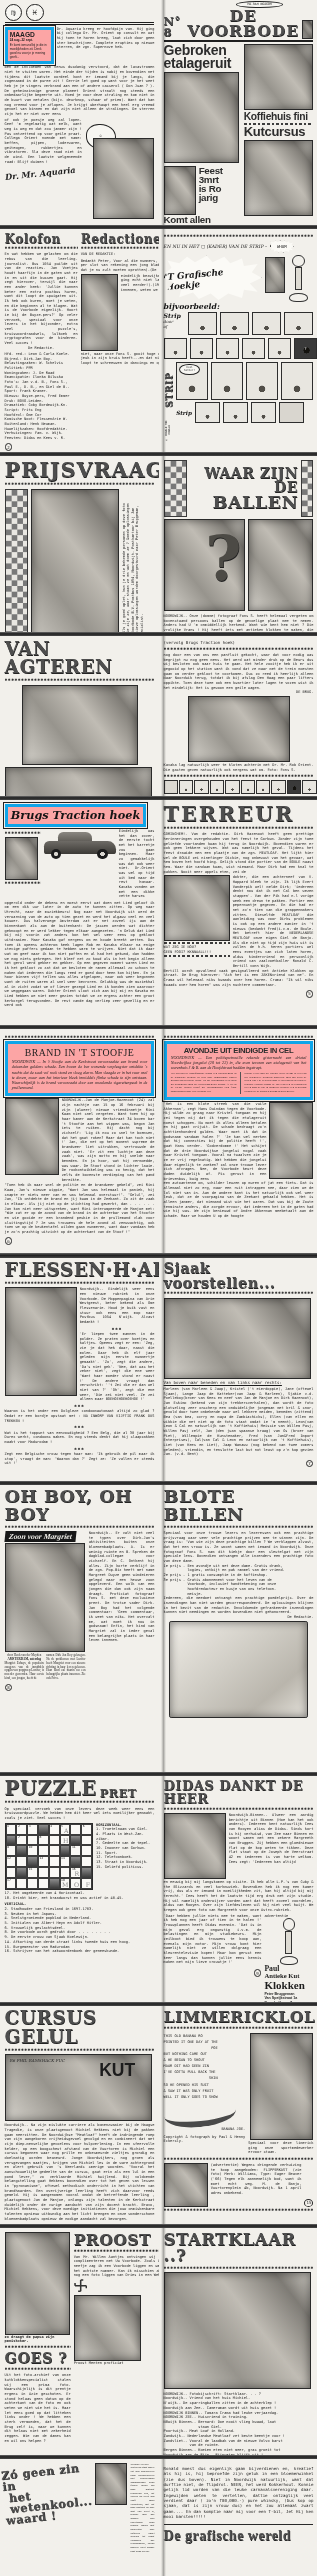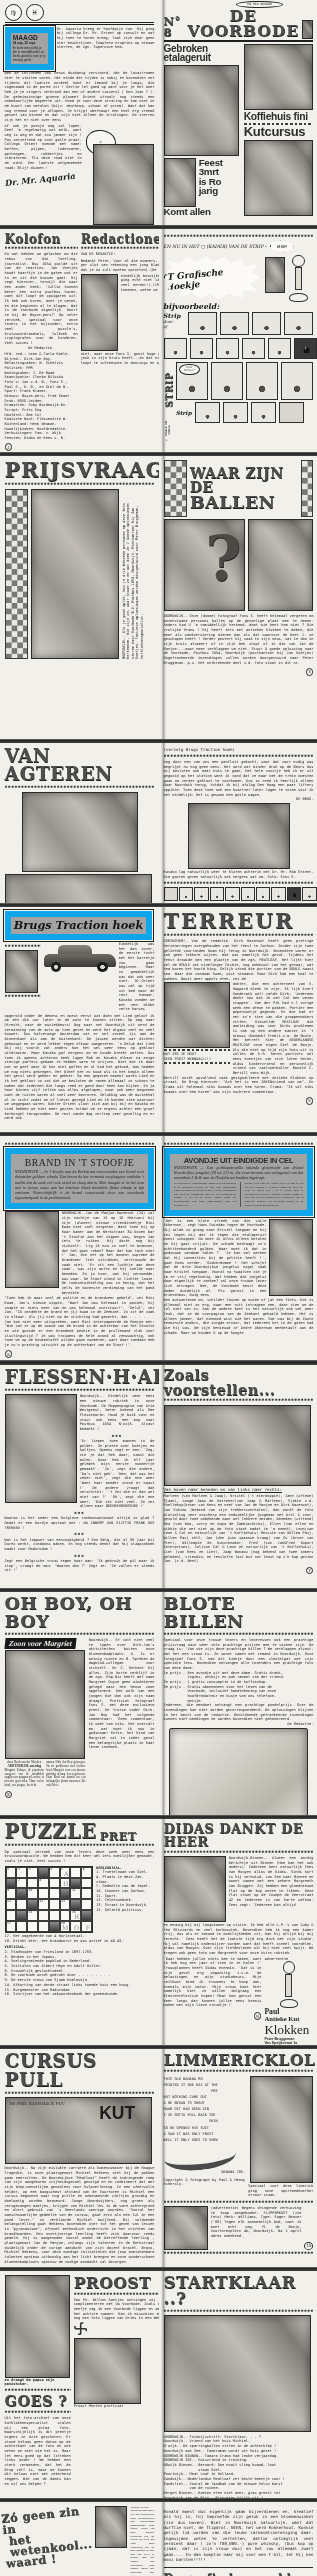--- a/index.html
+++ b/index.html
@@ -30,21 +30,21 @@
 .cw .blk{background:linear-gradient(#8c8c8c,#3e3e3e)}
 .cw-n{position:absolute;top:0;left:0.5px;font-size:3.1px;line-height:3.6px}
 .cw-p{position:absolute;bottom:0;right:1px;font-size:6.2px;color:#8a8a8a;font-family:"DejaVu Serif",serif}
 .panel{border:0.5px solid #2e2e2e;background:#e8e6e0 radial-gradient(circle at 50% 72%,#514e48 10%,transparent 12%);flex:none}
 .panel.dark{background:#3a3a3a radial-gradient(circle at 55% 60%,#14130f 18%,transparent 20%)}
 .joke::before{content:"✱✱✱";display:block;text-align:center;letter-spacing:1px;font-size:4.1px;margin:1px 0}
 .pre>div{white-space:pre;text-align:left}
 .vtxt{writing-mode:vertical-rl;transform:rotate(180deg)}
 .burst{clip-path:polygon(2% 40%,8% 28%,4% 12%,16% 18%,24% 4%,32% 16%,44% 2%,50% 16%,62% 4%,68% 18%,80% 8%,82% 24%,96% 20%,90% 38%,100% 50%,88% 62%,96% 80%,82% 76%,80% 94%,66% 84%,56% 98%,48% 84%,36% 96%,30% 82%,16% 92%,18% 74%,4% 76%,10% 60%,0 50%);background:#fbfaf6;border:0.5px solid #222;display:flex;align-items:center;justify-content:center}
 .bubble{border:0.8px solid #222;border-radius:50%;background:#f7f6f2;display:flex;align-items:center;justify-content:center;text-align:center}
-.clip{border:6px solid #0ea5e9;outline:0.5px solid #222;outline-offset:1px;padding:3.1px 4.1px;background:#a3a3a3}
+.clip{border:3px solid #0ea5e9;outline:0.5px solid #222;outline-offset:1px;padding:3.1px 4.1px;background:#fca5a5}
 .blackhead{background:#181818;color:#f1efe9;font-family:"Liberation Serif",serif;font-style:italic;font-weight:bold;padding:1px 4.1px;display:inline-block;transform:skew(-6deg)}
 .car{position:relative;width:72px;height:30px;flex:none}
 .car .bd{position:absolute;bottom:4.6px;width:100%;height:13.4px;background:linear-gradient(#6e6b66,#3c3a36);border-radius:5.2px 8.2px 2.6px 2.6px}
 .car .cb{position:absolute;bottom:15px;left:14.4px;width:34px;height:12.4px;background:linear-gradient(#8a8781,#55524d);border-radius:5.2px 6.2px 0 0}
 .car .w{position:absolute;bottom:0;width:10.3px;height:10.3px;border-radius:50%;background:radial-gradient(#d8d5cf 28%,#1d1d1d 32%)}
 .lamp{width:20.6px;height:47px;position:relative;flex:none}
 .lamp .top{position:absolute;top:0;left:4.1px;width:12.4px;height:12.4px;border:1px solid #333;border-radius:50%}
 .lamp .st{position:absolute;top:12.4px;left:6.7px;width:7.2px;height:23px;border:1px solid #333;background:#dedbd3}
 .lamp .ft{position:absolute;bottom:0;left:1px;width:18.5px;height:9.3px;border:1px solid #333;border-radius:50% 50% 40% 40%}
 .sig{font-family:"DejaVu Serif",serif;font-style:italic;font-weight:bold;transform:rotate(-6deg)}
@@ -87,21 +87,21 @@
   <div class="pg-r">
     <div class="bubble" style="position:absolute;top:0.5px;left:77px;width:47px;height:7.2px;font-size:3.1px">HA-RAH NGAGDH</div>
     <div class="row" style="align-items:flex-end;margin-top:4.1px">
       <div class="hl" style="font-size:11.3px">N° 8</div>
       <div class="hl" style="font-size:15.5px;flex:1;text-align:center;letter-spacing:1px">DE VOORBODE</div>
       <div class="ph" style="width:11.3px;height:18.5px"></div>
     </div>
     <div class="rule2"></div>
     <div class="row" style="margin-top:1.5px">
       <div style="width:77px">
-        <div class="hs" style="font-size:10px">Gebroken etalageruit</div>
+        <div class="hs" style="font-size:14px">Gebroken etalageruit</div>
         <div class="ph" style="width:75px;height:91px;margin-top:2.1px"></div>
         <div class="row" style="margin-top:2.1px">
           <div class="ph" style="width:32px;height:49px"></div>
           <div class="hs" style="font-size:9.8px">
               <div>Feest</div>
               <div>3mrt</div>
               <div>is Ro</div>
               <div>jarig</div>
             </div>
         </div>
@@ -218,34 +218,34 @@
           <div class="panel" style="width:25px;height:20.6px"></div>
           <div class="panel" style="width:25px;height:20.6px"></div>
           <div class="panel" style="width:25px;height:20.6px;background:#d9d6cf"></div>
         </div>
       </div>
     </div>
   </div>
 </section>
 <div class="dv"></div>
 
-<section class="spread" style="height:283px">
+<section class="spread" style="height:176px">
   <div class="pg-l">
     <div class="hl" style="font-size:20.6px;letter-spacing:1px">PRIJSVRAAG</div>
     <div class="stars">✱✱✱✱✱✱✱✱✱✱✱✱✱✱✱✱✱✱✱✱✱✱✱✱✱✱✱✱✱✱✱✱✱✱✱✱✱✱✱✱✱✱✱✱✱✱✱✱✱✱✱✱✱✱✱✱✱✱✱✱✱✱✱✱✱✱✱✱✱✱</div>
     <div class="row" style="margin-top:2.1px">
       <div class="chk" style="width:23px;height:170px"></div>
       <div class="ph" style="width:88px;height:170px"></div>
       <div class="vtxt cap" style="height:170px;width:31px">NOORDWIJK.- Als je goed oplet, kun je drie bekende personen op deze foto herkennen. Wie zijn ze, waar staan ze en wat doen ze ? Goede oplossingen sturen naar Voorbode B.V. Postbus 1054, Noordwijk. Postkantoor bij Jan Voetjes. Foutieve oplossingen worden doorgestuurd naar Peter Bruggeman, kutklokkenspecialist.</div>
     </div>
   </div>
   <div class="pg-r">
     <div class="row" style="align-items:center">
       <div class="chk" style="width:23px;height:57px"></div>
-      <div style="flex:1;text-align:left">
+      <div style="flex:1;text-align:right">
         <div class="hl" style="font-size:14px">WAAR ZIJN DE</div>
         <div class="hl" style="font-size:17.5px">BALLEN</div>
       </div>
       <div class="chk" style="width:12.4px;height:57px"></div>
     </div>
     <div class="row" style="margin-top:2.6px">
       <div class="ph" style="width:81px;height:92px">
         <div class="qmark" style="font-size:62px;right:2.1px;top:2.1px">?</div>
       </div>
       <div class="ph" style="flex:1;height:92px"></div>
@@ -383,31 +383,31 @@
       <div style="flex:1">
         <div class="m7">Noordwijk.- Eindelijk weer eens een nieuwe rubriek in onze Voorbode. De Moppenpagina van Arie Westgeest, beter bekend als Ome Flessenarie. Houd je buik vast en stuur ook eens een mop naar Postbus 1054 N'wijk. Alvast bedankt !</div>
         <div class="m7 joke">'Er liepen twee mannen in de polder. Ze praten over koetjes en kalfjes. Opeens zegt er een: 'Zeg, zie je dat hek daar, naast die molen. Daar heb ik elf jaar geleden mijn eerste nummertje gemaakt'. 'Zo', zegt die andere, 'Da's niet gek'. 'Nee, dat was het zeker niet', zegt die ene weer 'Want haar moeder stond er naast !' De andere vraagt dan verschrikt: ''t Zei die er dan wel niet van ?' 'Oh', zegt die ene weer, 'Die zei niet veel. Ze zei alleen maar BOEHOEHOEHOEHOE !'</div>
       </div>
     </div>
     <div class="m7 joke">Waarom is het onder een Dolgleze condoomautomaat altijd zo glad ? Omdat er een bordje opstaat met : NA INWORP VAN VIJFTIG FRANK DUS TREKKEN !</div>
     <div class="m7 joke">Wat is het toppunt van eenvoudigheid ? Een Belg, die al 30 jaar bij Durex werkt, condooms maken. En nog steeds denkt dat hij slaapzakken maakt voor Madurodam !</div>
     <div class="m7 joke">Zegt een Belgische vrouw tegen haar man: 'Ik gebruik de pil maar ik stop', vraagt de man: 'Waarom dan ?' Zegt ze: 'Ze vallen er steeds uit !'</div>
   </div>
   <div class="pg-r">
-    <div class="hl" style="font-size:14.4px">Zoals voorstellen...</div>
+    <div class="hl" style="font-size:14.4px">Sjaak voorstellen...</div>
     <div class="stars">✱✱✱✱✱✱✱✱✱✱✱✱✱✱✱✱✱✱✱✱✱✱✱✱✱✱✱✱✱✱✱✱✱✱✱✱✱✱✱✱✱✱✱✱✱✱✱✱✱✱✱✱✱✱✱✱✱✱✱✱✱✱✱✱✱✱✱✱✱✱</div>
     <div class="ph" style="width:147px;height:81px;margin-top:1px"></div>
     <div class="m8 u" style="margin-top:1.5px;text-align:left">Van boven naar beneden en van links naar rechts:</div>
     <div class="m7" style="margin-top:1.5px">Marleen (van Marleen &amp; Jaap), Kristel ('t eierdoppie), Jane (oftewel Sjaan), Lange Jaap de Katteker(van Jaap &amp; Marleen), Sjakie v.d. Poelleboy(broer van Kees en neef van Jan de Manjoe en Dirk Hazenoot), Jan Eskimo (bekend van zijn trekkersverhalen), dan wordt de foto plotseling zeer onscherp een onduidelijke jongeman met bril &amp; snor, gevold door twee onbekende maar wel lekkere meiden, beneden (zittend) Bea (van bea, corry en maya de Zambiachicks), Ellen (van ellen en wikkie die net niet op de foto staat omdat ie 'm neemt), Leon(van Leon &amp; Cal en natuurlijk van 't Koffiehuis) Meissie van Willem Pasj, Willem Pasj zelf, Jan (den juan spaanse kraag) van Os (broer van Piet), Willempie de Kunstemaker, Fred (van Jan&amp;Fred Import Enterprises), Cal(van Cal &amp; Leon en natuurlijk van 't Koffiehuis), Liet (van Kees en Liet), Jaap Wanauw (nog bekend van twee zomers geleden), vriendin, en tenslotte last but not least op z'n kop gezien Jan. (v.d. Bent)</div>
     <div style="text-align:right"><span class="pg-no">7</span></div>
   </div>
 </section>
 <div class="dv"></div>
 
-<section class="spread" style="height:223px">
+<section class="spread" style="height:287px">
   <div class="pg-l">
     <div class="hl" style="font-size:17.5px">OH BOY, OH BOY</div>
     <div class="stars">✱✱✱✱✱✱✱✱✱✱✱✱✱✱✱✱✱✱✱✱✱✱✱✱✱✱✱✱✱✱✱✱✱✱✱✱✱✱✱✱✱✱✱✱✱✱✱✱✱✱✱✱✱✱✱✱✱✱✱✱✱✱✱✱✱✱✱✱✱✱</div>
     <div class="row" style="margin-top:1.5px">
       <div style="width:81px">
         <div class="blackhead" style="font-size:7.7px">Zoon voor Margriet</div>
         <div class="ph" style="width:80px;height:109px;margin-top:1.5px"></div>
         <div class="row" style="gap:2.1px;margin-top:1.5px">
           <div class="ser" style="font-size:3.1px;line-height:1.25;width:50%">
             <div class="ctr">door Henk van der Meyden</div>
@@ -592,35 +592,35 @@
       </div>
       <div style="width:49px">
         <div class="cap">advertentie</div>
         <div class="lamp" style="margin:0 auto">
             <div class="top"></div>
             <div class="st"></div>
             <div class="ft"></div>
           </div>
         <div class="ser" style="font-weight:bold;font-size:7.7px;line-height:1">Paul</div>
         <div class="ser" style="font-weight:bold;font-size:6.7px;line-height:1">Antieke Kut</div>
-        <div class="ser" style="font-weight:normal;font-size:13px;line-height:1">Klokken</div>
+        <div class="ser" style="font-weight:bold;font-size:11px;line-height:1">Klokken</div>
         <div style="font:bold 3.6px/1.3 'Liberation Sans',sans-serif;margin-top:1px">
             <div>Peter Bruggeman</div>
             <div>Van Speijkstraat 1a</div>
             <div>Noordwijk aan Zee</div>
           </div>
       </div>
     </div>
   </div>
 </section>
 <div class="dv"></div>
 
 <section class="spread" style="height:218px">
   <div class="pg-l">
-    <div class="hl" style="font-size:18.5px">CURSUS PULL</div>
+    <div class="hl" style="font-size:18.5px">CURSUS GELUL</div>
     <div class="stars">✱✱✱✱✱✱✱✱✱✱✱✱✱✱✱✱✱✱✱✱✱✱✱✱✱✱✱✱✱✱✱✱✱✱✱✱✱✱✱✱✱✱✱✱✱✱✱✱✱✱✱✱✱✱✱✱✱✱✱✱✱✱✱✱✱✱✱✱✱✱</div>
     <div class="ph" style="width:147px;height:67px">
       <div style="position:absolute;right:15.5px;top:5.2px;font:bold 17.5px 'Liberation Sans',sans-serif;color:#1c1c1c">KUT</div>
       <div class="hand" style="position:absolute;left:4.1px;top:3.1px;font-size:4.1px;color:#2a2a2a">R6 PHIL RAMSHACK FUC</div>
     </div>
     <div class="m7" style="margin-top:2.1px">Noordwijk.- Na zijn mislukte carriere als bomenzwaaier bij de Haagse Tragedie, is onze plaatsgenoot Michiel Hekkens niet bij de pakken gaan neerzitten. De Noordwijkse "Meatloaf" heeft de indringende roep van zijn aangeboren vrijheidsgevoel gevolgd en en combineert dat met zijn diep-menselijke gevoelens voor hulpverlening. In een sfeervolle kelder, op een boogscheut afstand van de Vuurtoren is Michiel een cursus begonnen waar nog prille en onbesmeurde zieltjes grondig en doelmatig worden besmeurd. Jonge Noordwijkers, nog groen als versgevangen maatjes, krijgen van Michiel les in de ware achtergrond en alert gebruik van 's Neerlands smerige woorden. "Vooral het aanschouwelijke gedeelte van de cursus, gaat erin als een lul in een pond lever," zo verklaarde Michiel kwijlend. Bij voldoende belangstelling gaat Hekkens bovendien over tot het geven van lessen in "pyromanisme", oftewel methodisch onderricht in het stichten van brandhaarden. Een overijverige leerling heeft zich daarvoor reeds gemeld. Hij is aangenomen vooral omdat de betreffende leerling , plaatsgenoot Jan de Manjoe, onlangs zijn talenten in de Kerkstraat duidelijk onder de vurige aandacht van zijn docent bracht. Bravo, Michiel Hekkens, voor deze moedige initiatieven die jouw onmiskenbare talenten opnieuw uitbundig aan het licht brengen en onze wonderschone bloemenbadplaats opnieuw de nodige aandacht zal bezorgen.</div>
 
   </div>
   <div class="pg-r">
     <div class="hl" style="font-size:15.5px">LIMMERICKLOL</div>

